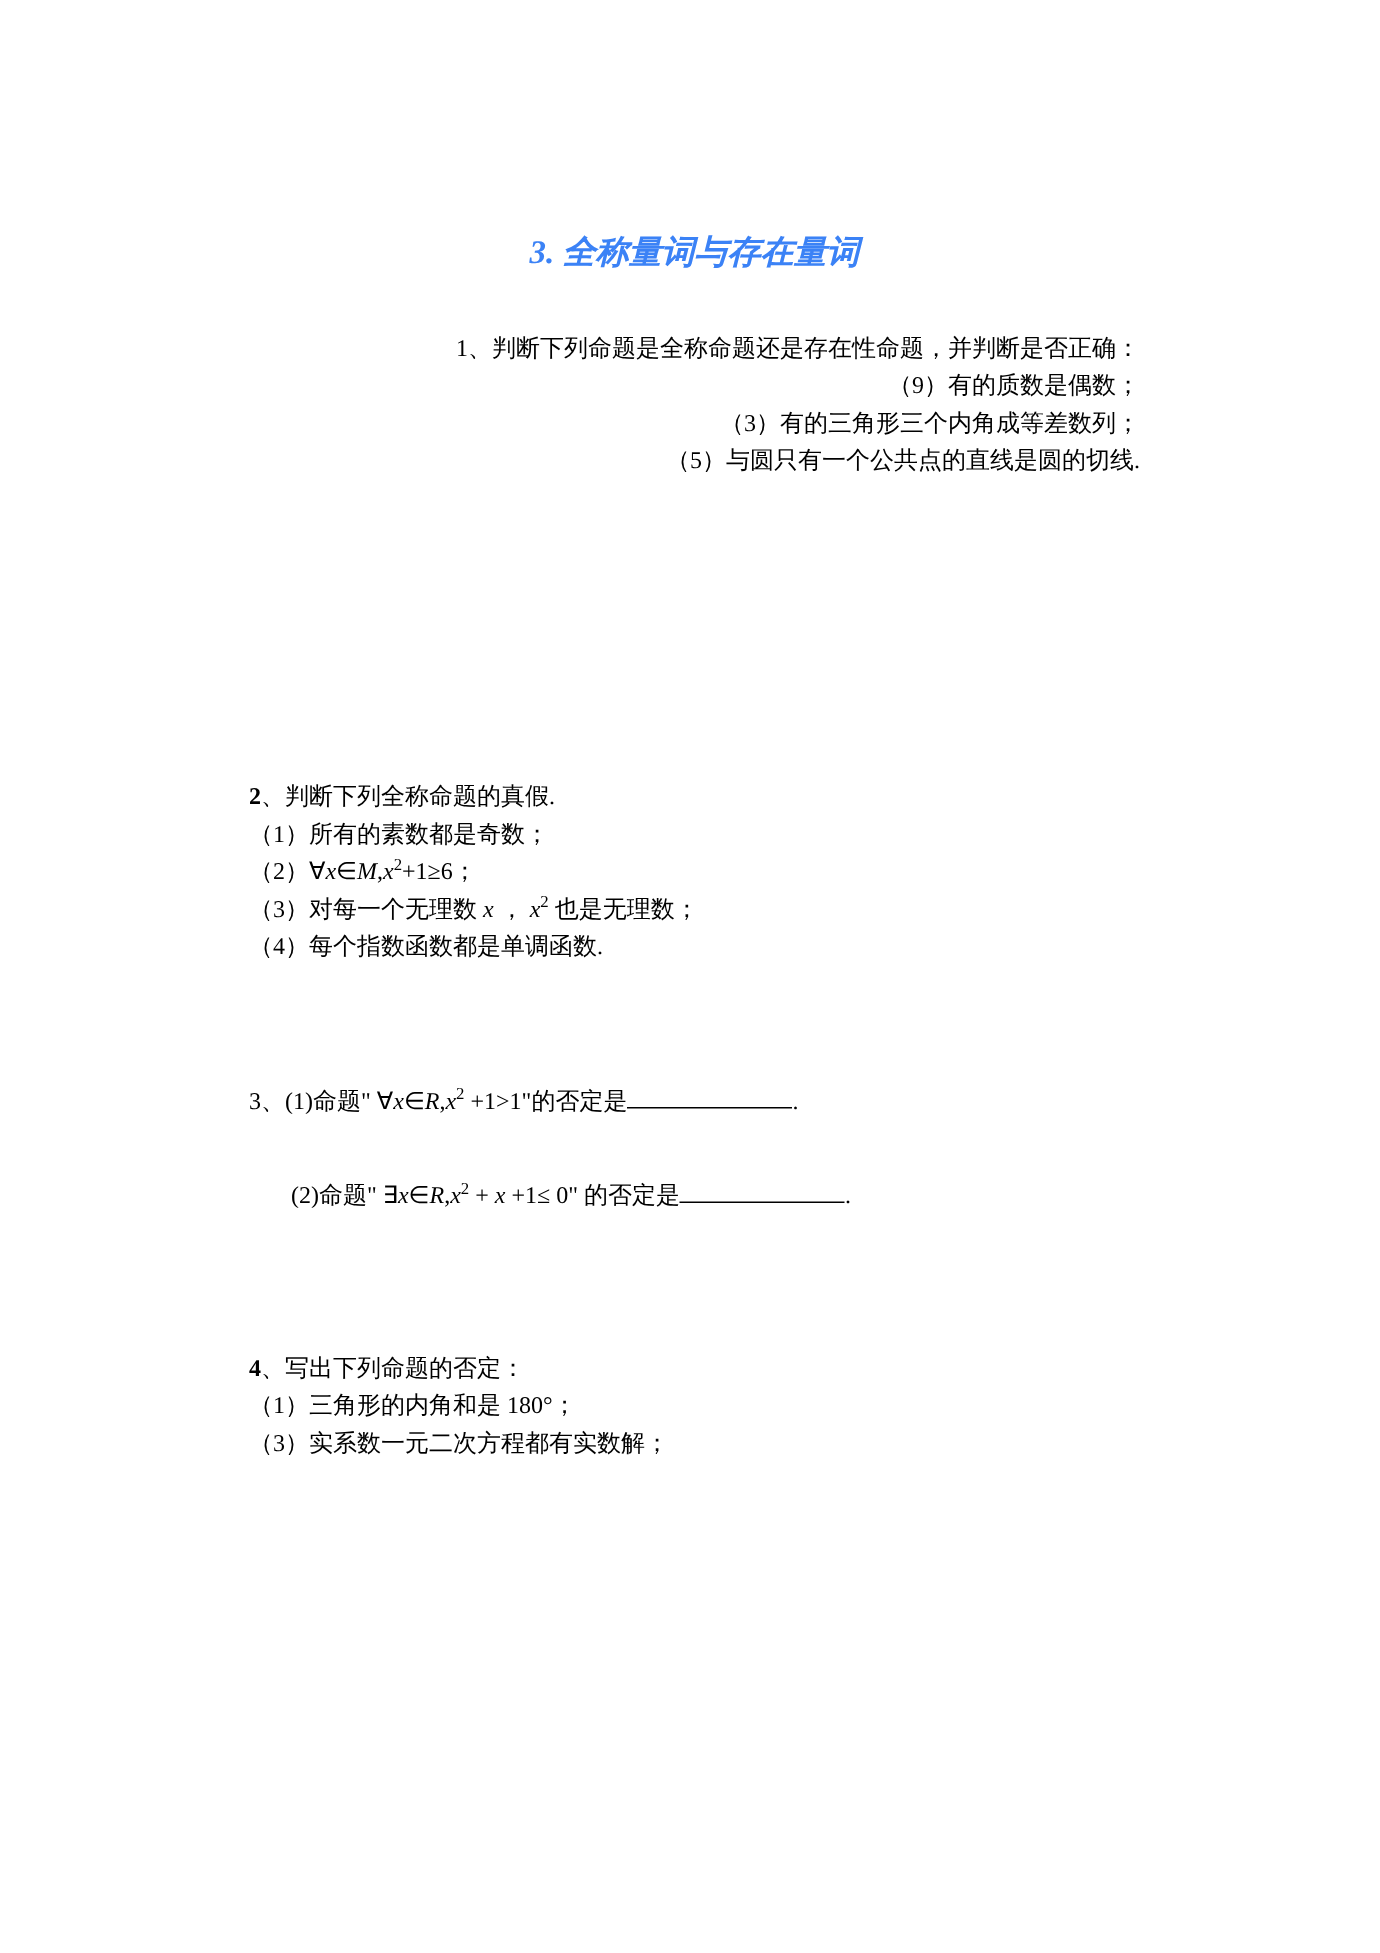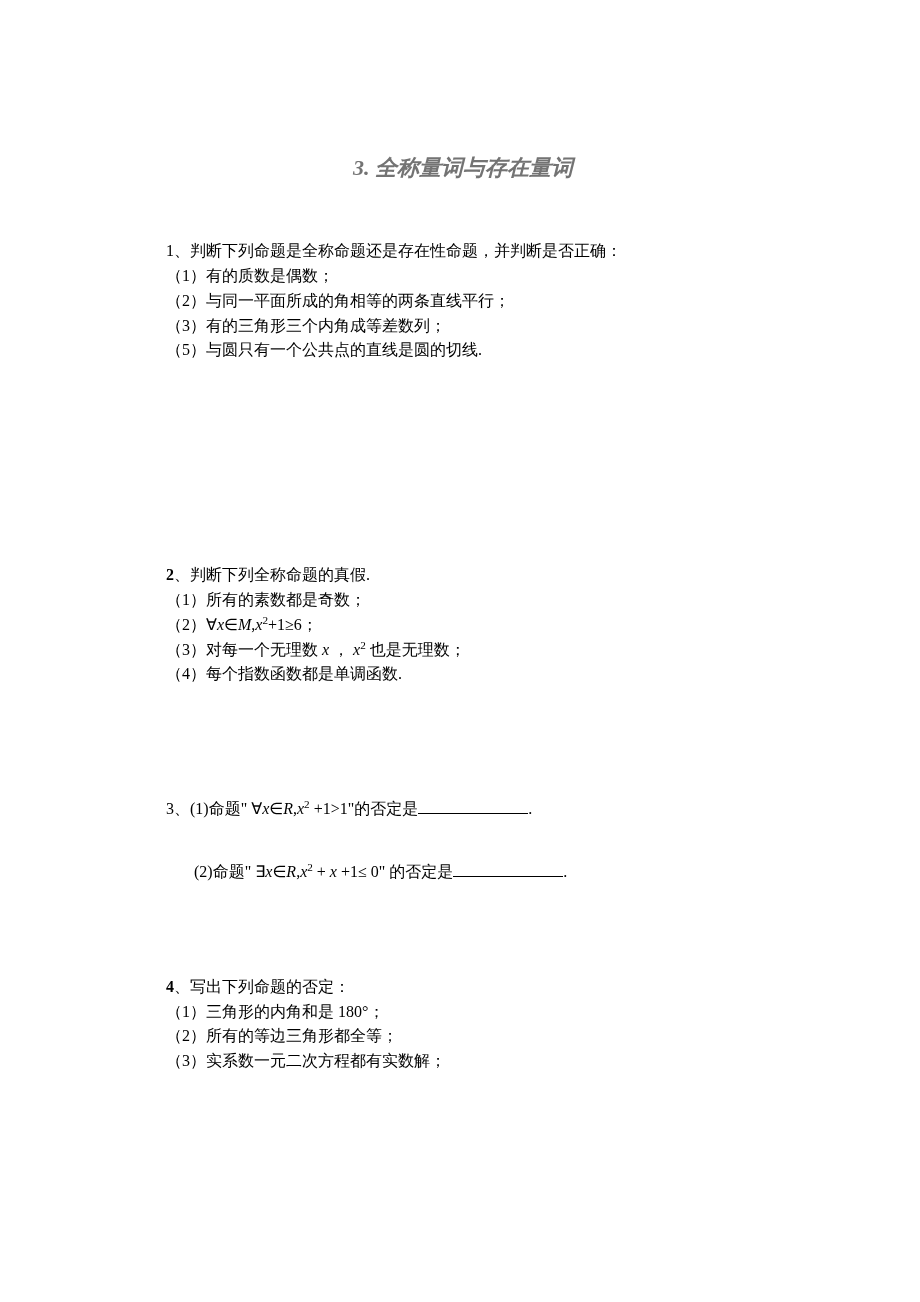--- a/index.html
+++ b/index.html
@@ -14,30 +14,30 @@
       font-family: "SimSun", "宋体", serif;
       font-size: 16px;
       color: #000;
       padding: 150px 160px 0 166px;
       line-height: 1.6;
     }
     .title {
       text-align: center;
       font-style: italic;
       font-weight: bold;
-      color: #737373;
+      color: #3b82f6;
       font-size: 22px;
-      margin-bottom: 54px;
+      margin-bottom: 36px;
       font-family: "SimSun", "宋体", serif;
     }
     .question {
       margin-bottom: 16px;
     }
-    .q1 { margin-bottom: 200px; }
-    .q2 { margin-bottom: 110px; }
+    .q1 { margin-bottom: 200px; text-align: right; }
+    .q2 { margin-bottom: 79px; }
     .q3 { margin-bottom: 90px; }
     .q-line {
       line-height: 1.55;
     }
     .q-header {
       font-family: "SimSun", "宋体", serif;
     }
     .bold-num {
       font-weight: bold;
     }
@@ -68,22 +68,21 @@
       padding-left: 28px;
     }
   </style>
 </head>
 <body>
 
 <div class="title">3.  全称量词与存在量词</div>
 
 <div class="question q1">
   <div class="q-line q-header">1、判断下列命题是全称命题还是存在性命题，并判断是否正确：</div>
-  <div class="q-line sub-item">（1）有的质数是偶数；</div>
-  <div class="q-line sub-item">（2）与同一平面所成的角相等的两条直线平行；</div>
+  <div class="q-line sub-item">（9）有的质数是偶数；</div>
   <div class="q-line sub-item">（3）有的三角形三个内角成等差数列；</div>
   <div class="q-line sub-item">（5）与圆只有一个公共点的直线是圆的切线.</div>
 </div>
 
 <div class="question q2">
   <div class="q-line q-header">
     <span class="bold-num">2</span><span>、判断下列全称命题的真假.</span>
   </div>
   <div class="q-line sub-item">（1）所有的素数都是奇数；</div>
   <div class="q-line sub-item">
@@ -102,15 +101,14 @@
   <div class="q-line q3-sub2">
     <span>(2)命题" </span><span class="math">∃</span><span class="math-italic">x</span><span class="math">∈</span><span class="math-italic">R</span><span class="math">,</span><span class="math-italic">x</span><span class="math sup">2</span><span class="math"> + </span><span class="math-italic">x</span><span class="math"> +1≤ 0</span><span>"  的否定是</span><span class="blank"></span><span>.</span>
   </div>
 </div>
 
 <div class="question q4">
   <div class="q-line q-header">
     <span class="bold-num">4</span><span>、写出下列命题的否定：</span>
   </div>
   <div class="q-line sub-item">（1）三角形的内角和是 180°；</div>
-  <div class="q-line sub-item">（2）所有的等边三角形都全等；</div>
   <div class="q-line sub-item">（3）实系数一元二次方程都有实数解；</div>
 </div>
 
 </body></html>

